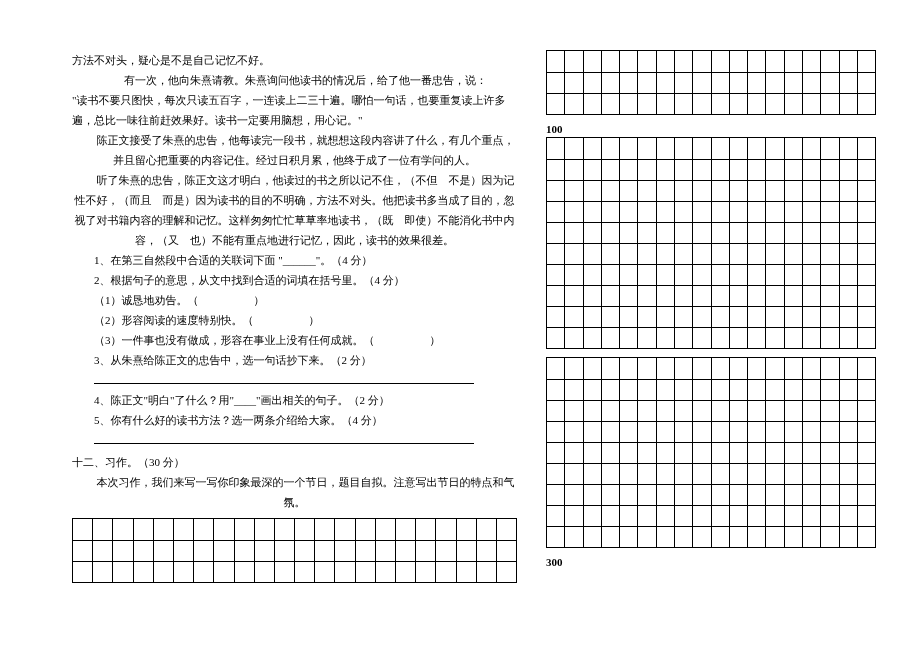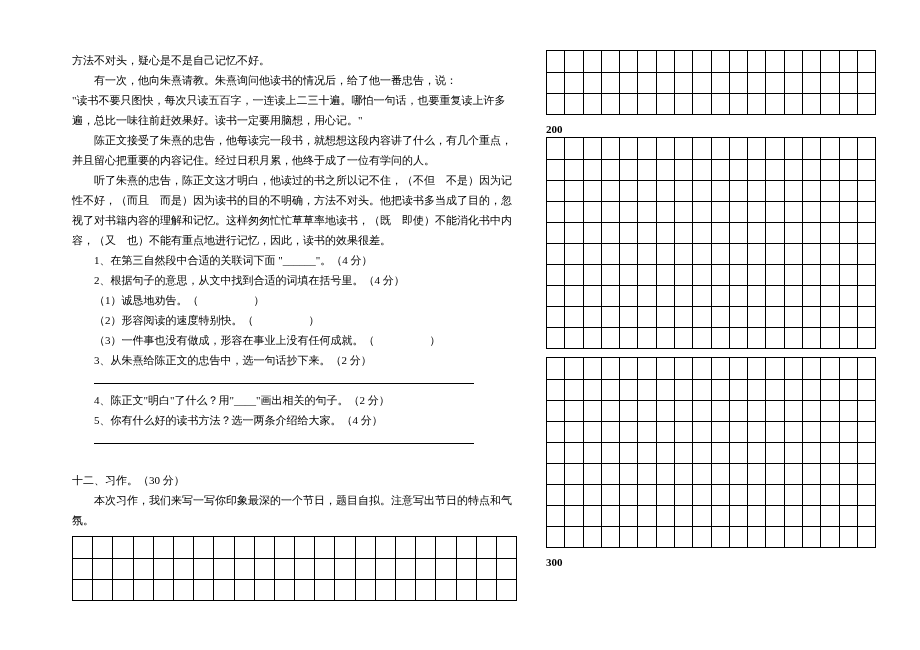--- a/index.html
+++ b/index.html
@@ -11,31 +11,31 @@
       font-size: 11px;
       color: #000;
       padding: 50px 45px 30px 72px;
       position: relative;
     }
     .main-content {
       width: 445px;
       line-height: 20px;
       float: left;
     }
-    .para { text-indent: 2em; }
+    .para { text-indent: 2em; text-align: center; }
     .no-indent { text-indent: 0; }
     .q-line { text-indent: 2em; }
     .answer-line {
       border-bottom: 1px solid #000;
       display: inline-block;
       width: 380px;
       height: 14px;
       margin-left: 2em;
     }
-    .section-head { margin-top: 20px; }
+    .section-head { margin-top: 2px; }
     
     .right-grid {
       position: absolute;
       left: 546px;
       top: 50px;
       width: 330px;
     }
     .grid-block {
       border: 1px solid #000;
       margin-bottom: 8px;
@@ -218,21 +218,21 @@
         <div class="grid-cell"></div>
         <div class="grid-cell"></div>
         <div class="grid-cell"></div>
         <div class="grid-cell"></div>
         <div class="grid-cell"></div>
         <div class="grid-cell"></div>
         <div class="grid-cell"></div>
         <div class="grid-cell"></div>
       </div>
     </div>
-  <div class="label">200</div>
+  <div class="label">100</div>
   <div class="grid-block" id="right-block-2">
       <div class="grid-row">
         <div class="grid-cell"></div>
         <div class="grid-cell"></div>
         <div class="grid-cell"></div>
         <div class="grid-cell"></div>
         <div class="grid-cell"></div>
         <div class="grid-cell"></div>
         <div class="grid-cell"></div>
         <div class="grid-cell"></div>

